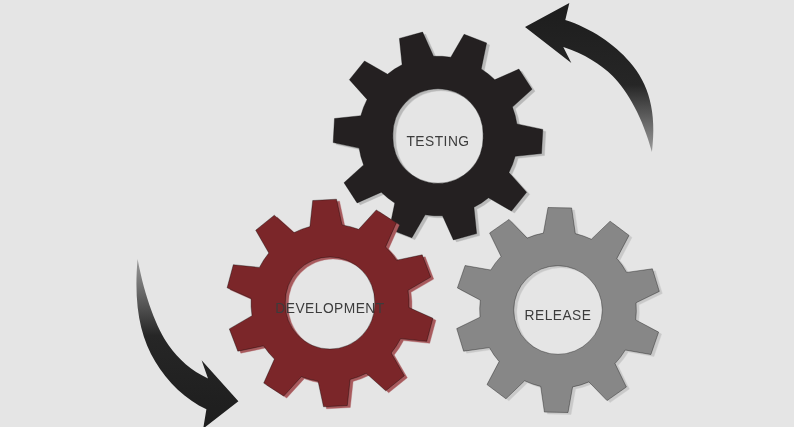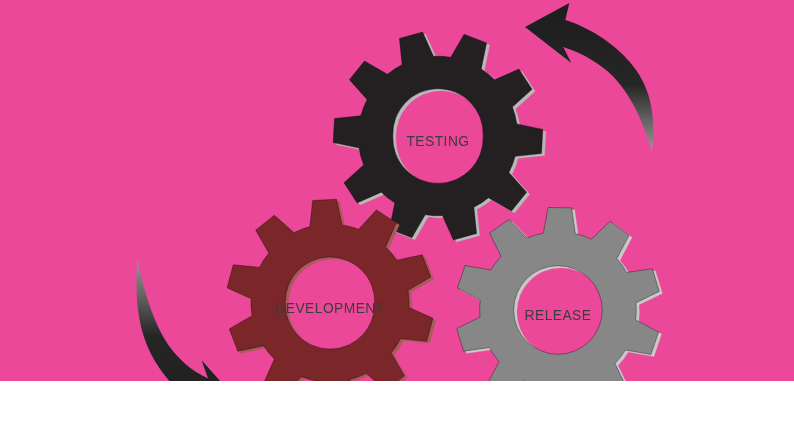--- a/index.html
+++ b/index.html
@@ -1,19 +1,19 @@
 <!DOCTYPE html>
 <html><head>
 <meta charset="utf-8">
 <style>
   html,body{margin:0;padding:0;background:#ffffff;}
   #canvas{
     position:relative;
-    width:794px;height:381px;
-    background:#ec4899;
+    width:794px;height:427px;
+    background:#e5e5e5;
     overflow:hidden;
     font-family:"Liberation Sans", sans-serif;
   }
   #gears{position:absolute;left:0;top:0;width:794px;height:447px;}
   .gear-label{
     position:absolute;
     transform:translate(-50%,-50%) scaleX(0.92);
     font-size:15px;
     letter-spacing:0.5px;
     color:#3c3c3c;

